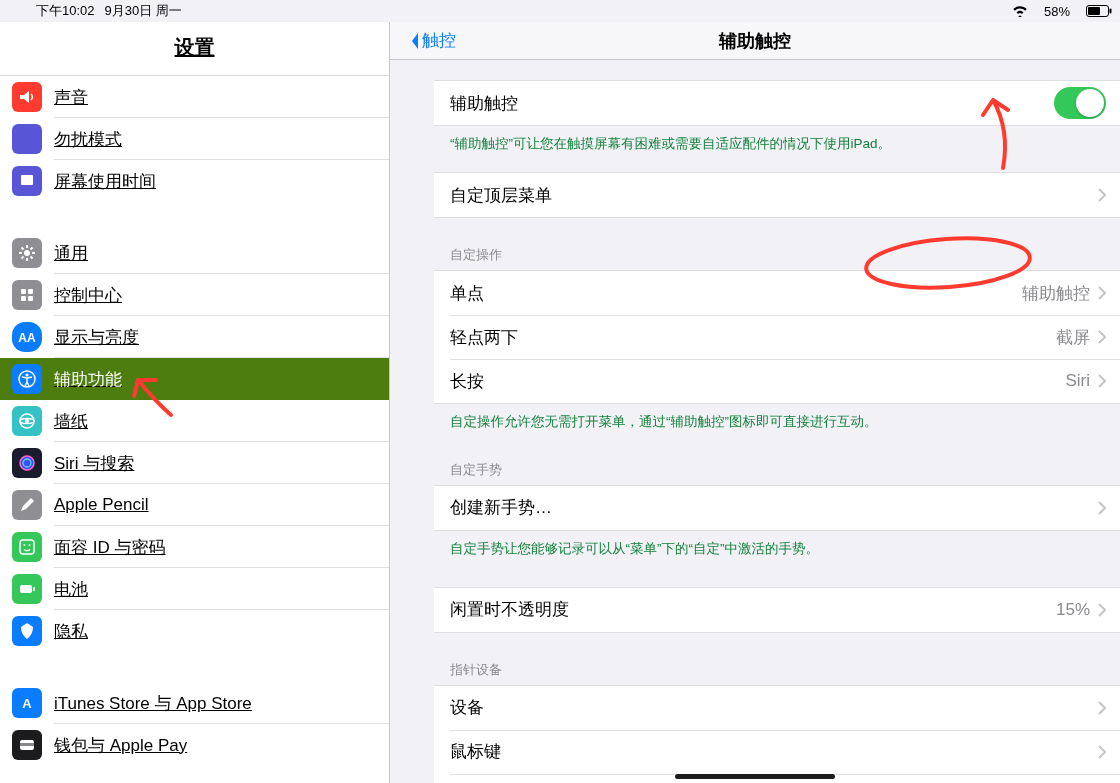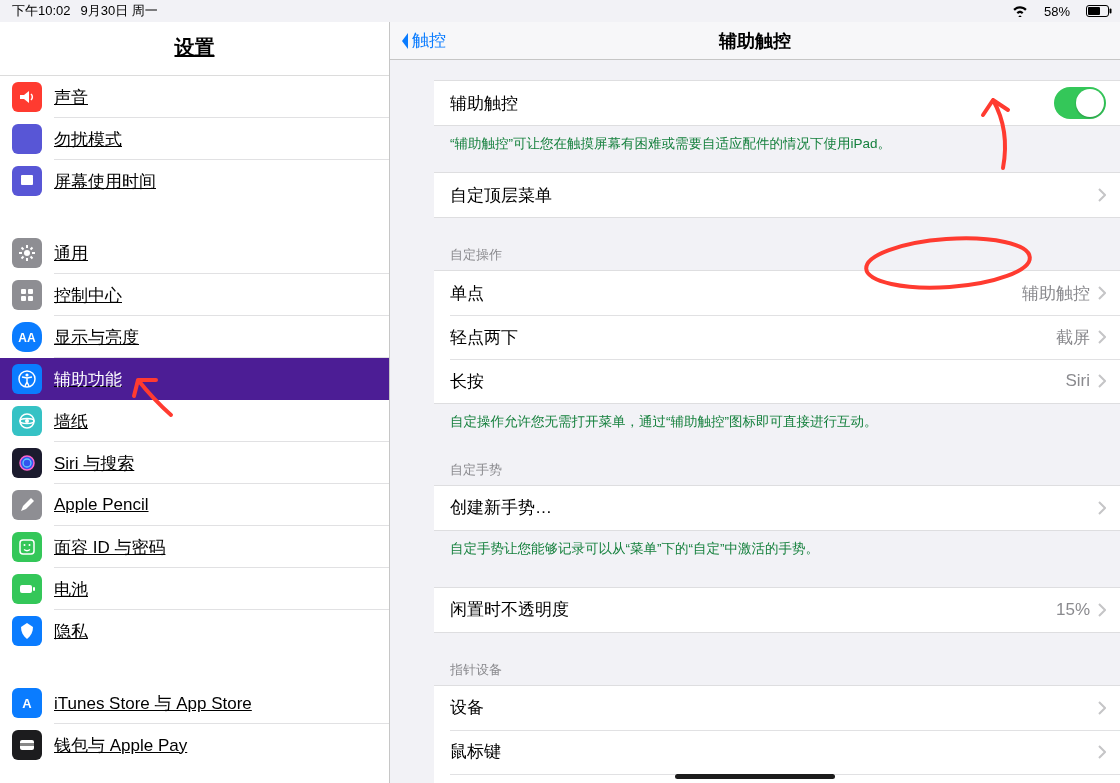--- a/index.html
+++ b/index.html
@@ -1,44 +1,44 @@
 <!DOCTYPE html>
 <html><head>
   <meta charset="utf-8">
   <style>
     * { margin:0; padding:0; box-sizing:border-box; font-family:-apple-system,"SF Pro Text","Helvetica Neue",Arial,sans-serif; }
     body { width:1120px; height:783px; overflow:hidden; background:#f2f2f6; position:relative; }
 
     
     .status { height:22px; display:flex; align-items:center; justify-content:space-between; padding:0 8px 0 12px; font-size:13px; color:#000; }
-    .status .left { display:flex; gap:10px; }
+    .status .left { display:flex; gap:10px;margin-left:24px; }
     .status .right { display:flex; align-items:center; gap:16px; }
     .wifi-icon svg, .batt svg { display:block; }
 
     
     .wrap { display:flex; height:calc(100% - 22px); }
     .sidebar { width:390px; background:#fff; border-right:1px solid #c6c6c6; display:flex; flex-direction:column;text-decoration:underline; }
     .sidebar h1 { text-align:center; font-size:20px; font-weight:600; padding:12px 0 14px; border-bottom:1px solid #dcdcdc; }
 
     .side-list { overflow:auto; }
     .grp + .grp { margin-top:30px; }
     .row { display:flex; align-items:center; height:42px; padding-left:12px; gap:12px; cursor:pointer; position:relative; }
     .row .lab { font-size:17px; color:#000; flex:1; }
-    .row.selected { background:#4c1d95; }
+    .row.selected { background:#4d7c0f; }
     .row.selected .lab { color:#fff; }
     .row:not(.selected)::after { content:""; position:absolute; left:54px; right:0; bottom:0; height:1px; background:#e1e1e3; }
     .grp .row:last-child:not(.selected)::after { display:none; }
 
     .icn { width:30px; height:30px; border-radius:6px; display:flex; align-items:center; justify-content:center; flex:0 0 30px; }
     .icn svg { width:20px; height:20px; fill:#fff; }
 
     
     .detail { flex:1; background:#f2f2f6; display:flex; flex-direction:column; position:relative; }
     .navbar { height:44px; display:flex; align-items:center; justify-content:center; border-bottom:1px solid #c6c6c6; position:relative; background:#f7f7f9; }
-    .navbar .back { position:absolute; left:6px; display:flex; align-items:center; color:#0a7cff; font-size:17px; cursor:pointer; }
+    .navbar .back { position:absolute; left:16px; display:flex; align-items:center; color:#0a7cff; font-size:17px; cursor:pointer; }
     .navbar .back svg { width:18px; height:24px; fill:#0a7cff; margin-right:-2px; }
     .navbar .title { font-size:18px; font-weight:600; }
 
     .content { overflow:auto; padding:20px 0 40px; }
     .section { margin-bottom:28px; }
     .section-hdr { font-size:13px; color:#8a8a8e; padding:0 16px 6px 60px; }
     .section-note { font-size:13.5px; color:#15803d; padding:8px 16px 0 60px; line-height:1.5; }
     .cells { background:#fff; border-top:1px solid #dedee0; border-bottom:1px solid #dedee0; margin-left:44px; border-radius:0; }
     .cell { display:flex; align-items:center; height:44px; padding:0 14px 0 16px; position:relative; cursor:pointer; }
     .cell + .cell::before { content:""; position:absolute; left:16px; right:0; top:0; height:1px; background:#e1e1e3; }

